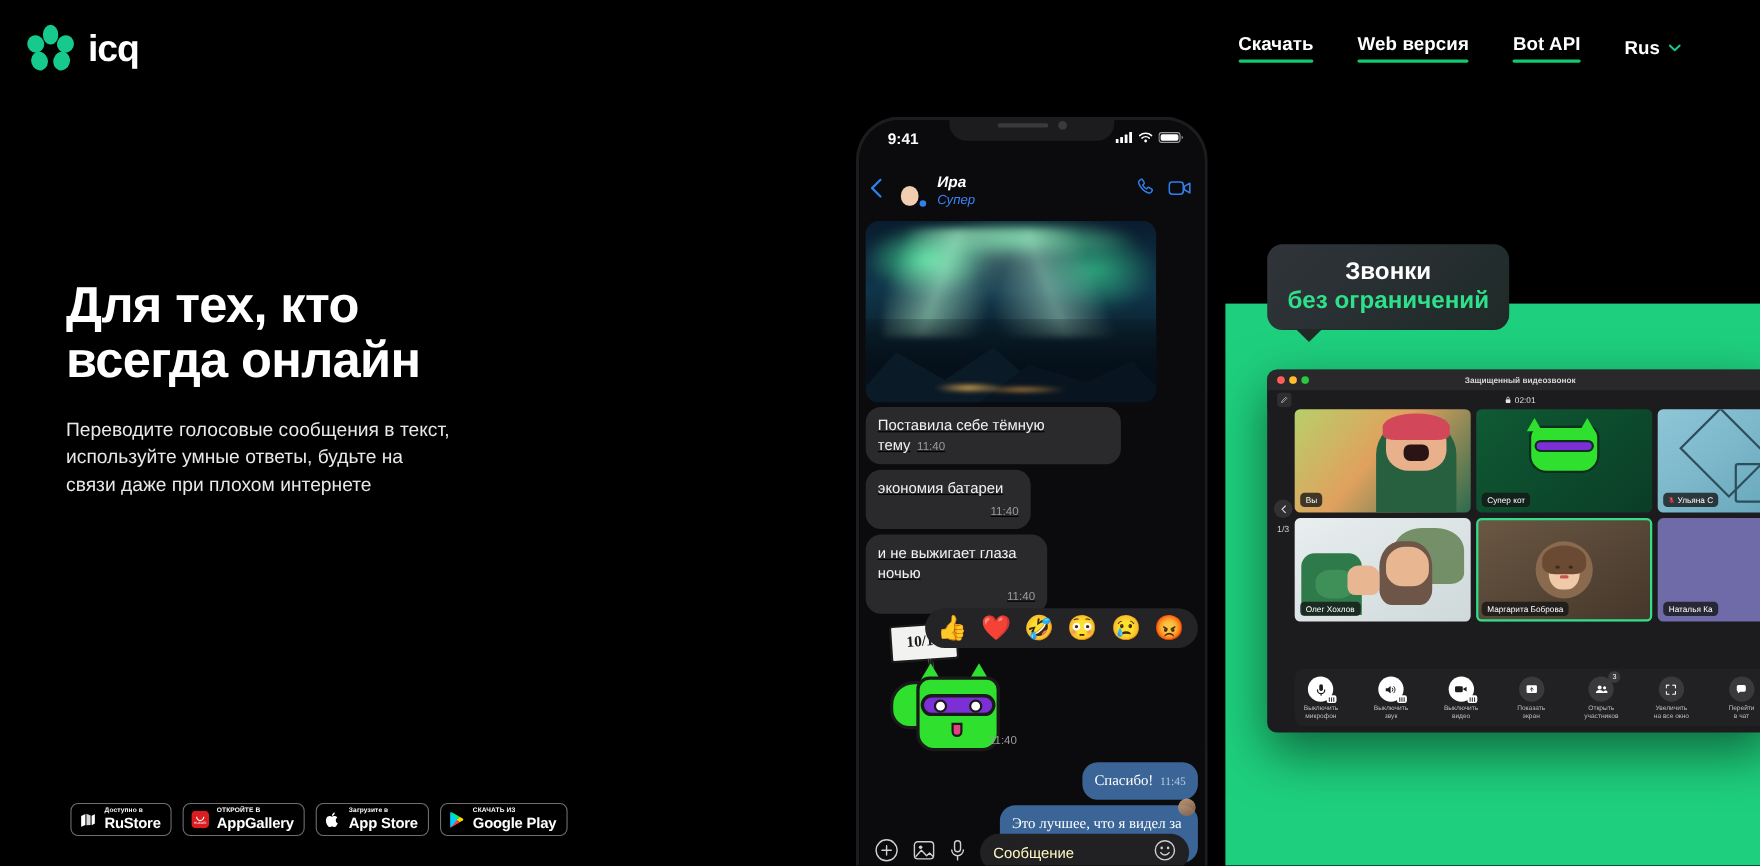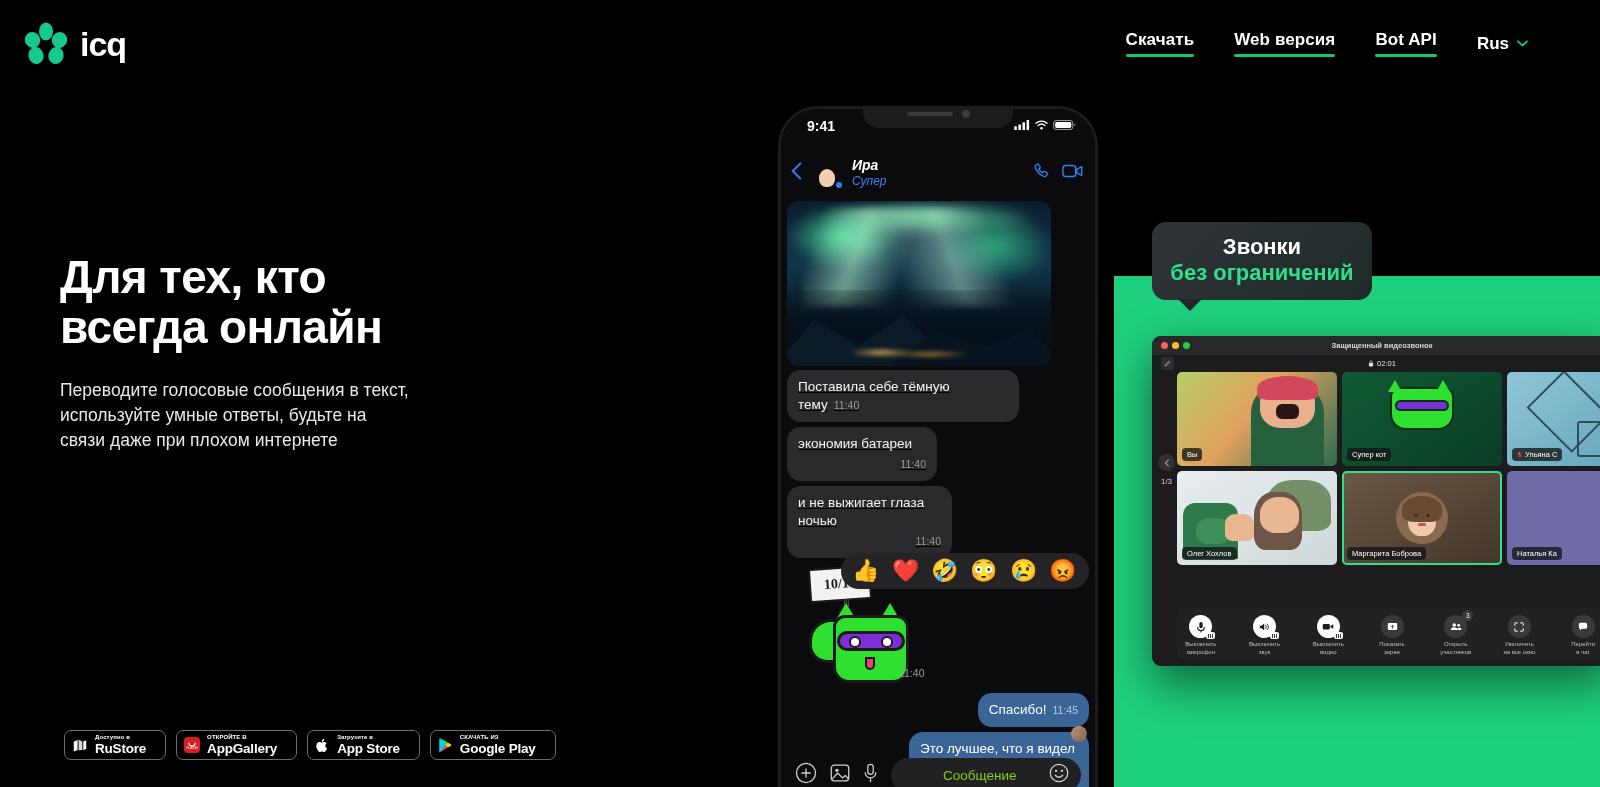--- a/index.html
+++ b/index.html
@@ -37,21 +37,21 @@
   }
   .hero p {
     margin-top: 26px; color: #e8e8ea; font-size: 17.5px; line-height: 1.43; max-width: 355px;
   }
 
   
   .badges { position: absolute; left: 64px; bottom: 27px; display: flex; gap: 10px; }
   .badge {
     display: flex; align-items: center; gap: 7px;
     border: 1px solid #6d6d70; border-radius: 7px;
-    background: #000; height: 30px; padding: 0 19px 0 7px; cursor: pointer;
+    background: #000; height: 30px; padding: 0 9px 0 7px; cursor: pointer;
   }
   .badge-ico { flex: 0 0 auto; display: flex; align-items: center; justify-content: center; }
   .badge-txt { display: flex; flex-direction: column; justify-content: center; line-height: 1; }
   .badge-top { color: #fff; font-size: 6px; font-weight: 700; letter-spacing: .1px; white-space: nowrap; text-transform: none; }
   .badge-bot { color: #fff; font-size: 13.5px; font-weight: 700; letter-spacing: -.2px; white-space: nowrap; margin-top: 2px; }
 
   
   .phone {
     position: absolute; left: 778px; top: 106px; width: 320px; height: 700px;
     background: #000; border-radius: 40px 40px 0 0;
@@ -130,21 +130,21 @@
     filter: blur(2px);
   }
 
   .bubble {
     display: inline-block; max-width: 232px; border-radius: 14px;
     padding: 8px 11px 8px 11px; font-size: 13.5px; line-height: 1.33; position: relative;
   }
   .row-in { padding: 0 0 5px 6px; display: flex; text-decoration: underline; }
   .row-out { padding: 0 6px 5px 0; display: flex; justify-content: flex-end; }
   .b-in { background: #2a2a2d; color: #f2f2f3; }
-  .b-out { background: #3a6596; color: #fff; }
+  .b-out { background: #3a6596; color: #fff; font-family: Liberation Serif, serif; }
   .time { font-size: 10.5px; color: #9a9a9e; margin-left: 6px; vertical-align: baseline; }
   .b-out .time { color: #b9cbe2; }
 
   .reactions {
     position: absolute; right: 6px; top: 352px;
     background: #242427; border-radius: 24px; padding: 7px 12px;
     display: flex; align-items: center; gap: 12px; font-size: 22px; line-height: 1; z-index: 5;
   }
   .sticker-wrap { position: relative; padding: 4px 0 0 22px; }
   .sticker { position: relative; width: 110px; height: 118px; }
@@ -167,21 +167,21 @@
   .st-time { position:absolute; left:118px; bottom:6px; font-size:10.5px; color:#9a9a9e; }
 
   .input-bar {
     position: absolute; left: 0; right: 0; bottom: 14px;
     display: flex; align-items: center; gap: 13px; padding: 0 14px;
   }
   .input-field {
     flex: 1; height: 34px; background: #212124; border-radius: 18px;
     display: flex; align-items: center; padding: 0 12px; gap: 8px;
   }
-  .input-ph { color: #84cc16; font-size: 13.5px; flex: 1; margin-left: 40px; }
+  .input-ph { color: #fef9c3; font-size: 13.5px; flex: 1; }
   .typing-av {
     position: absolute; right: 8px; bottom: 64px; width: 16px; height: 16px; border-radius: 50%;
     background: linear-gradient(160deg,#d9b08c,#8a5f3d); opacity:.85;
   }
 
   
   .green-panel {
     position: absolute; left: 1114px; top: 276px; width: 520px; height: 511px;
     background: #1ed07d; z-index: 10;
   }

